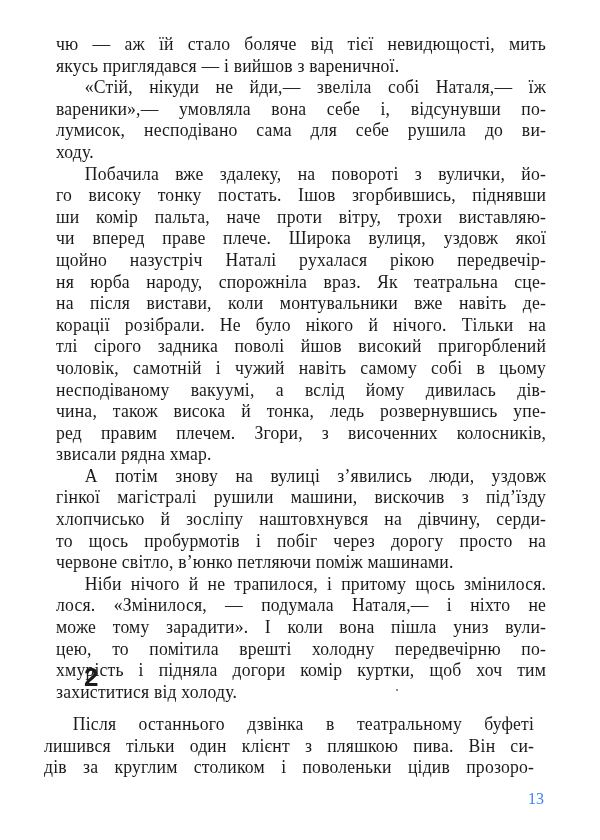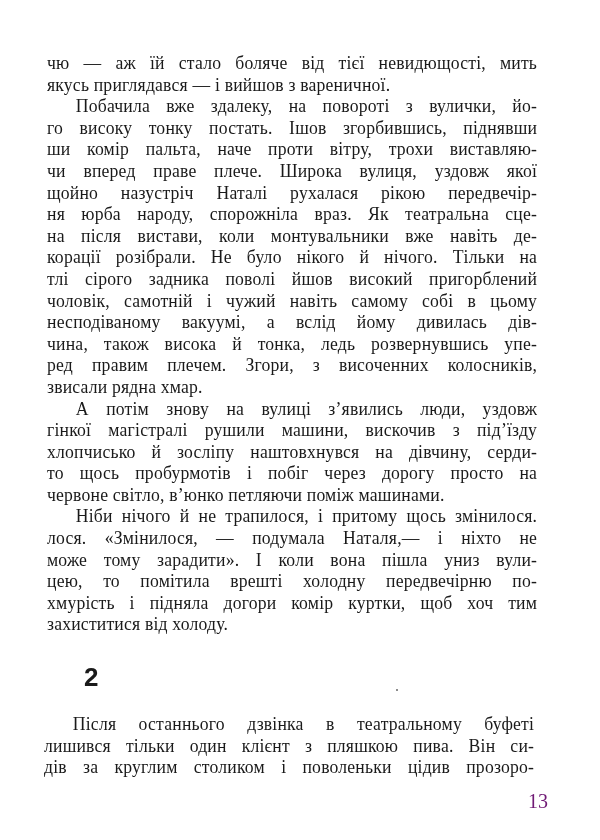--- a/index.html
+++ b/index.html
@@ -10,24 +10,23 @@
     body {
       width: 600px;
       height: 840px;
       position: relative;
       overflow: hidden;
       font-family: "Liberation Serif", "DejaVu Serif", serif;
       color: #1a1a1a;
     }
     .page {
       position: absolute;
-      left: 47px;
+      left: 56px;
       top: 33px;
       width: 490px;
-      margin-top: 19px;
     }
     .line {
       display: block;
       height: 21.6px;
       line-height: 21.6px;
       font-size: 19px;
       white-space: nowrap;
       text-align: justify;
       text-align-last: justify;
       letter-spacing: 0.2px;
@@ -54,23 +53,23 @@
     .section2 {
       position: absolute;
       left: 44px;
       top: 713px;
       width: 490px;
     }
     .page-number {
       position: absolute;
       left: 528px;
       top: 790px;
-      font-size: 20px;
+      font-size: 16px;
       font-family: "Liberation Serif", serif;
-      color: #701a75;
+      color: #3b82f6;
     }
     .speck {
       position: absolute;
       left: 396px;
       top: 689px;
       width: 2px;
       height: 2px;
       background: #666;
       border-radius: 1px;
     }
@@ -78,20 +77,26 @@
 </head>
 <body>
 
 <div class="page">
 
   <div>
     <span class="line">чю — аж їй стало боляче від тієї невидющості, мить</span>
     <span class="line last">якусь приглядався — і вийшов з вареничної.</span>
   </div>
 
+  <div>
+    <span class="line indent">«Стій, нікуди не йди,— звеліла собі Наталя,— їж</span>
+    <span class="line">вареники»,— умовляла вона себе і, відсунувши по-</span>
+    <span class="line">лумисок, несподівано сама для себе рушила до ви-</span>
+    <span class="line last">ходу.</span>
+  </div>
 
   <div>
     <span class="line indent">Побачила вже здалеку, на повороті з вулички, йо-</span>
     <span class="line">го високу тонку постать. Ішов згорбившись, піднявши</span>
     <span class="line">ши комір пальта, наче проти вітру, трохи виставляю-</span>
     <span class="line">чи вперед праве плече. Широка вулиця, уздовж якої</span>
     <span class="line">щойно назустріч Наталі рухалася рікою передвечір-</span>
     <span class="line">ня юрба народу, спорожніла враз. Як театральна сце-</span>
     <span class="line">на після вистави, коли монтувальники вже навіть де-</span>
     <span class="line">корації розібрали. Не було нікого й нічого. Тільки на</span>

